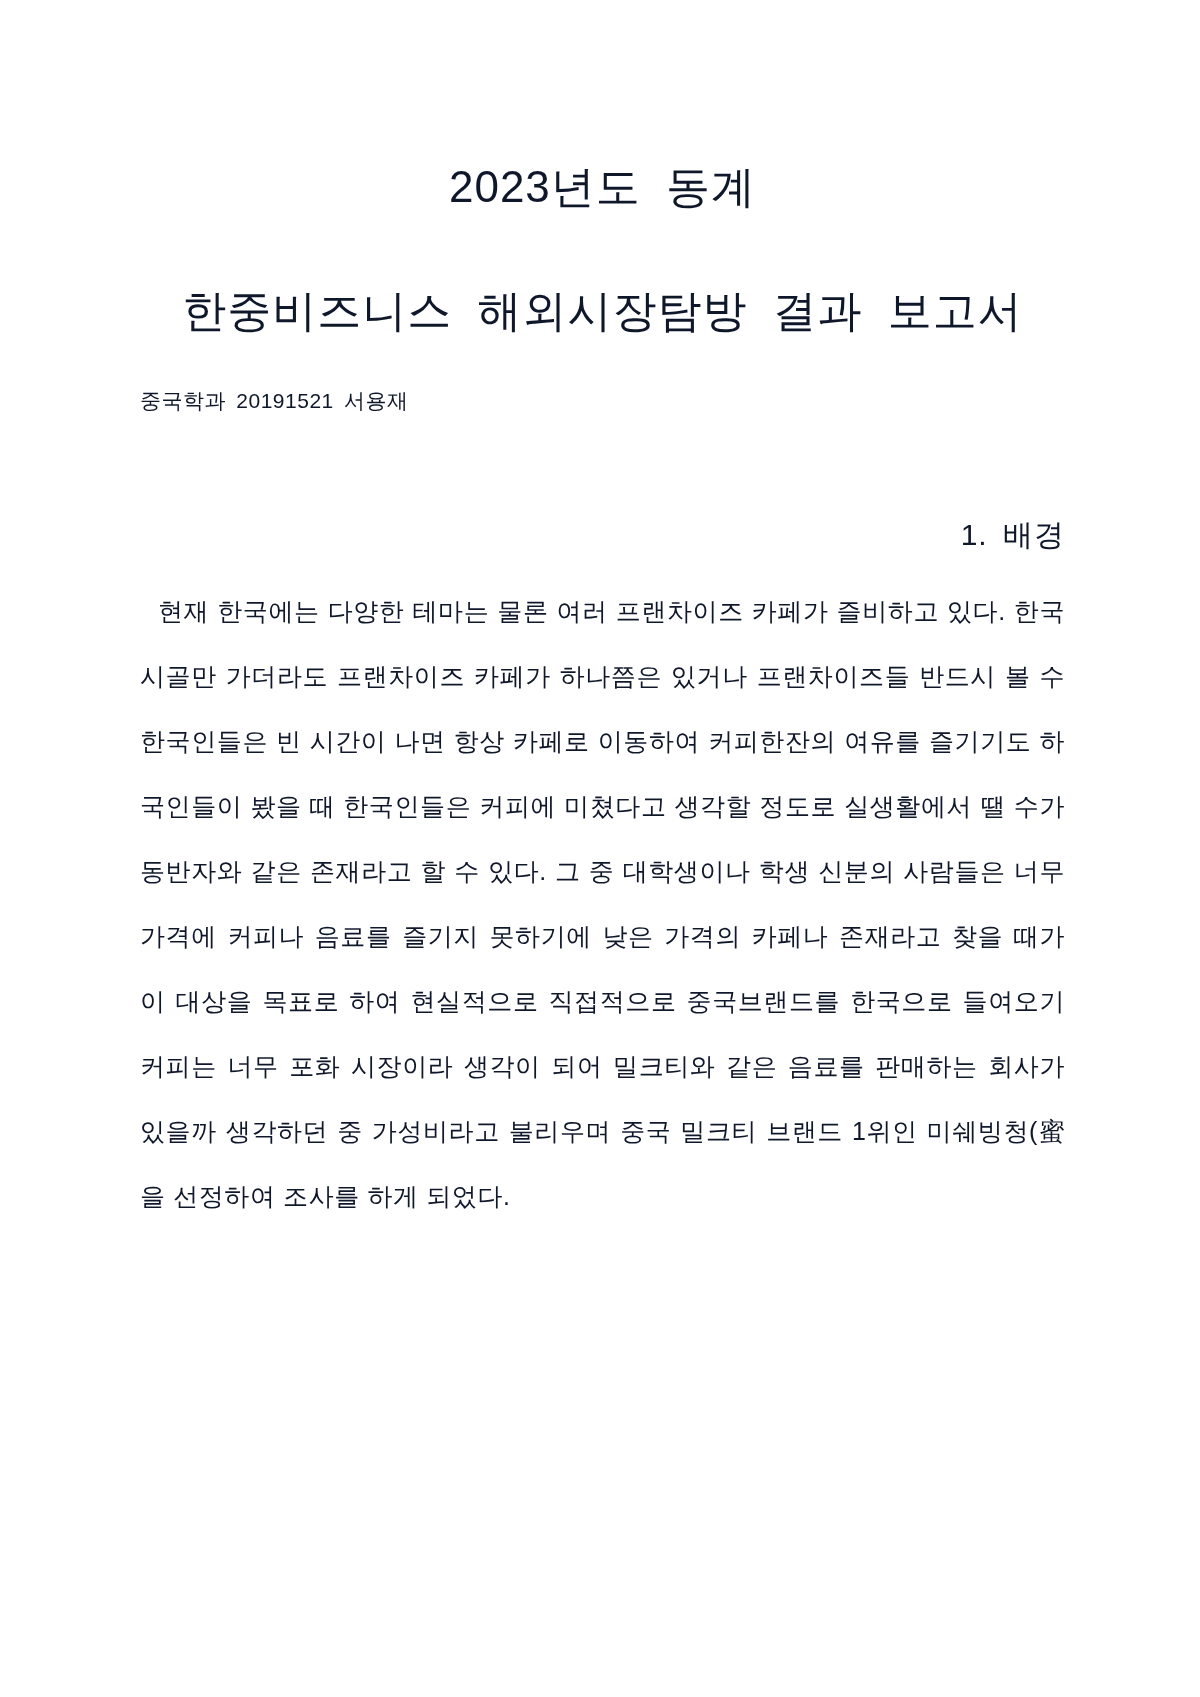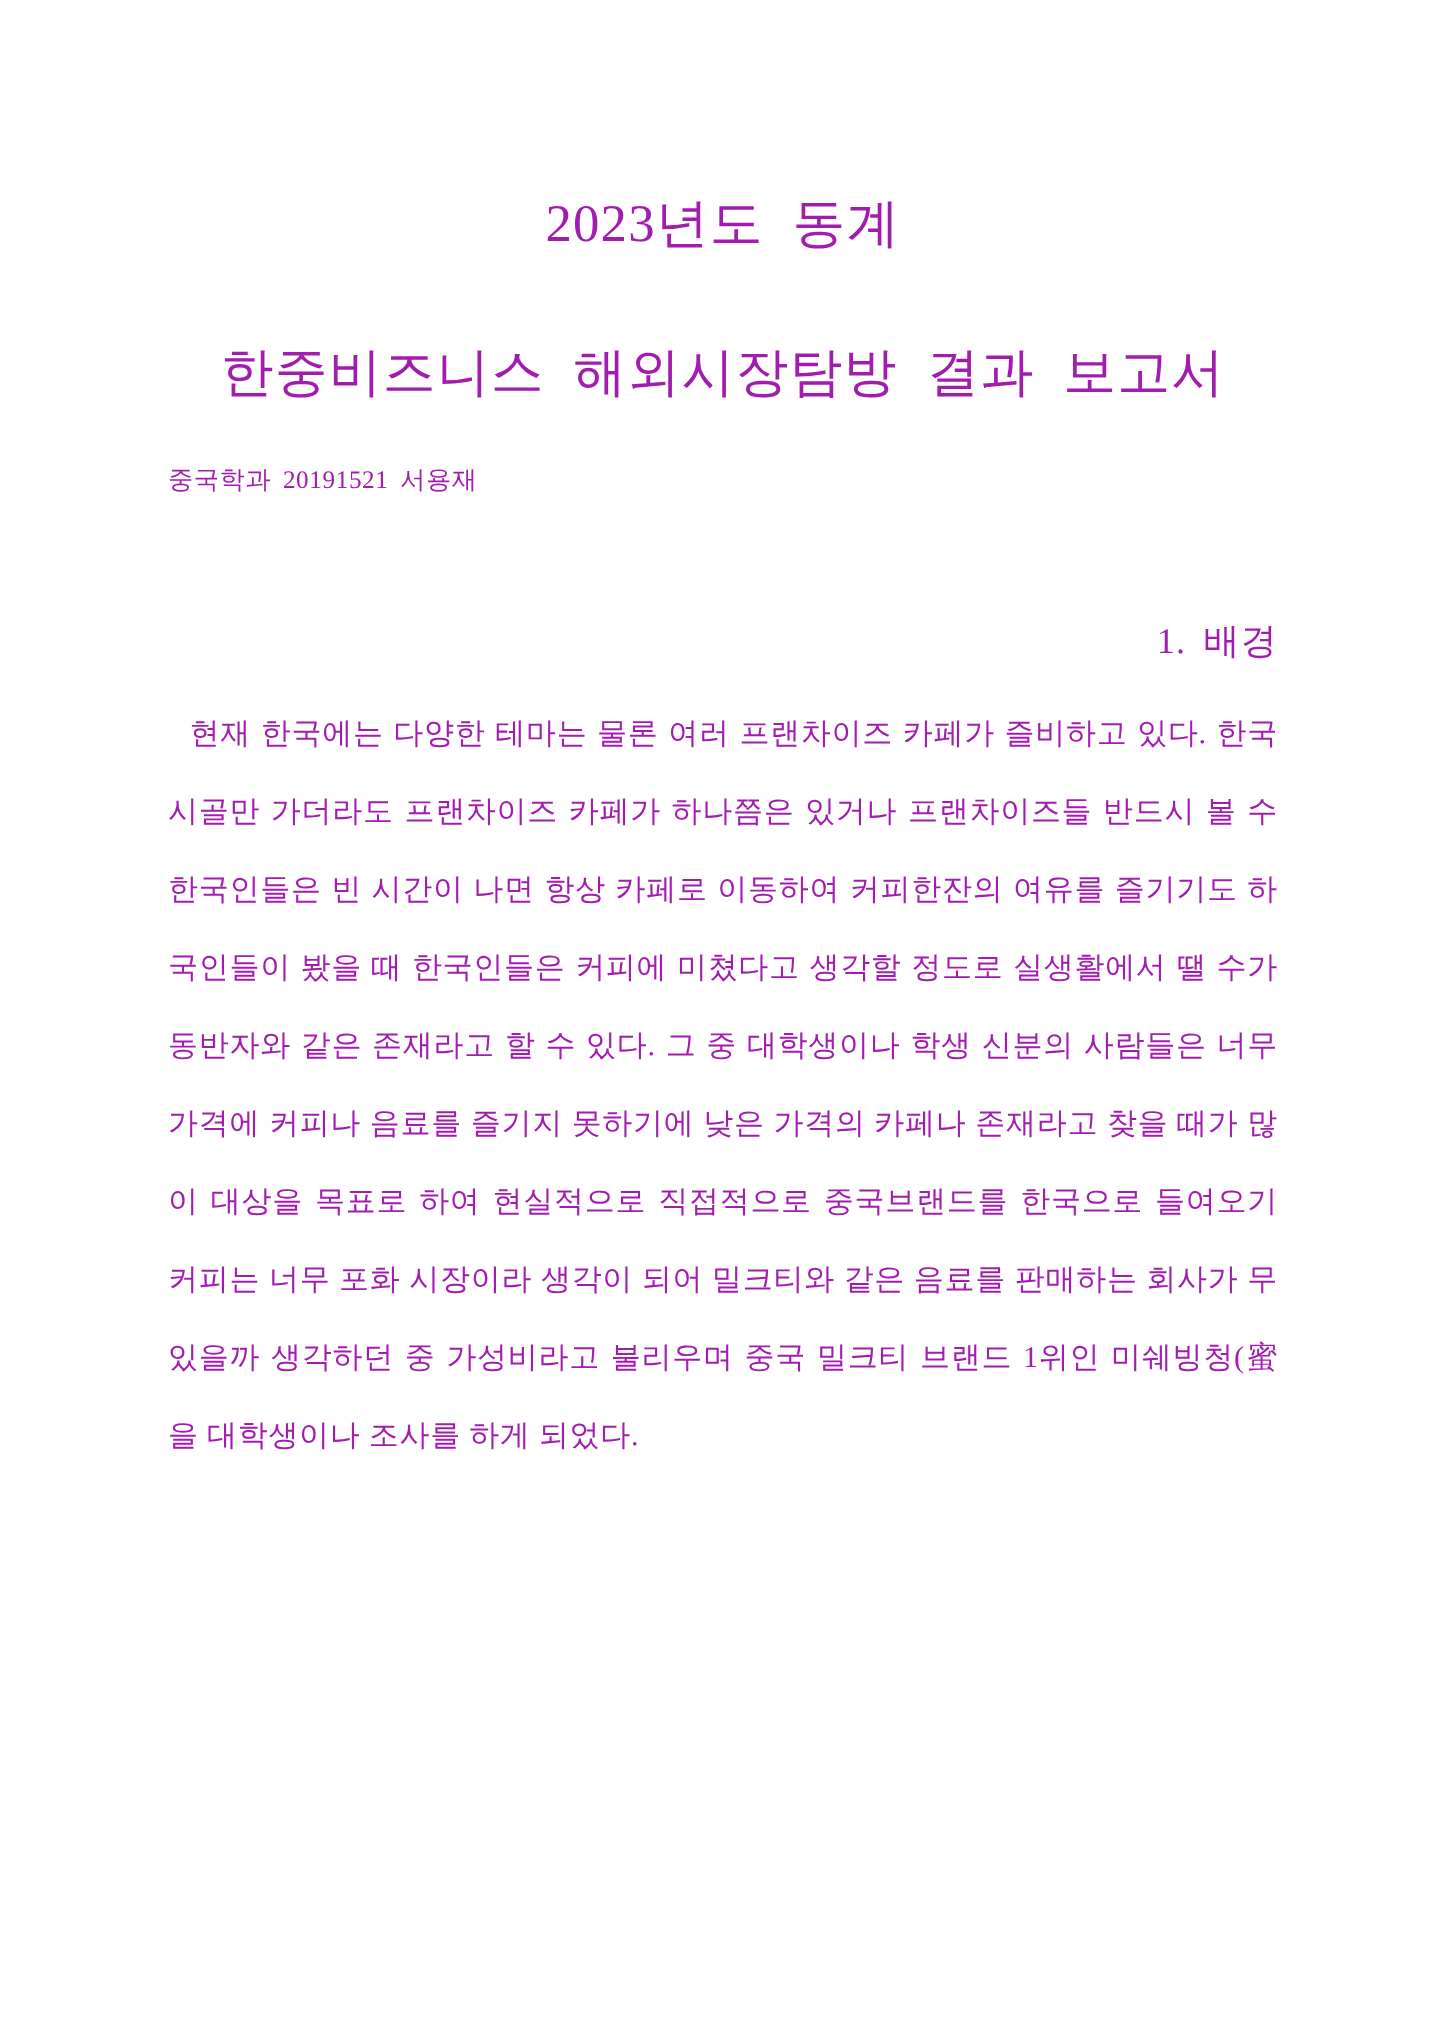--- a/index.html
+++ b/index.html
@@ -6,22 +6,22 @@
     margin: 0;
     padding: 0;
     background: #ffffff;
   }
   .page {
     position: relative;
     width: 1200px;
     height: 1697px;
     box-sizing: border-box;
     background: #ffffff;
-    color: #a21caf;
-    font-family: Liberation Serif, serif;
+    color: #0f172a;
+    font-family: Liberation Sans, sans-serif;
     padding: 0 135px 0 140px;
     overflow: hidden;
   }
   .doc-title {
     text-align: center;
     font-size: 44px;
     font-weight: 400;
     line-height: 1.3;
     letter-spacing: 1px;
     word-spacing: 12px;
@@ -86,16 +86,16 @@
   <div class="body-paragraph">
     <div class="body-line first">현재 한국에는 다양한 테마는 물론 여러 프랜차이즈 카페가 즐비하고 있다. 한국에서</div>
     <div class="body-line">시골만 가더라도 프랜차이즈 카페가 하나쯤은 있거나 프랜차이즈들 반드시 볼 수 있다.</div>
     <div class="body-line">한국인들은 빈 시간이 나면 항상 카페로 이동하여 커피한잔의 여유를 즐기기도 하며, 외</div>
     <div class="body-line">국인들이 봤을 때 한국인들은 커피에 미쳤다고 생각할 정도로 실생활에서 땔 수가 없는</div>
     <div class="body-line">동반자와 같은 존재라고 할 수 있다. 그 중 대학생이나 학생 신분의 사람들은 너무 비싼</div>
     <div class="body-line">가격에 커피나 음료를 즐기지 못하기에 낮은 가격의 카페나 존재라고 찾을 때가 많다.</div>
     <div class="body-line">이 대상을 목표로 하여 현실적으로 직접적으로 중국브랜드를 한국으로 들여오기 어렵다</div>
     <div class="body-line">커피는 너무 포화 시장이라 생각이 되어 밀크티와 같은 음료를 판매하는 회사가 무엇이</div>
     <div class="body-line">있을까 생각하던 중 가성비라고 불리우며 중국 밀크티 브랜드 1위인 미쉐빙청(蜜雪氷城)</div>
-    <div class="body-line last">을 대학생이나 조사를 하게 되었다.</div>
+    <div class="body-line last">을 선정하여 조사를 하게 되었다.</div>
   </div>
 
 </div>
 
 </body></html>

